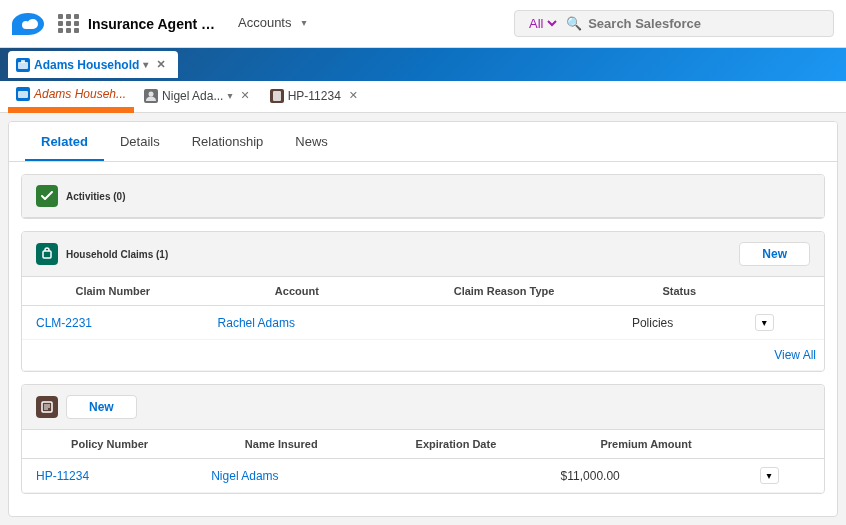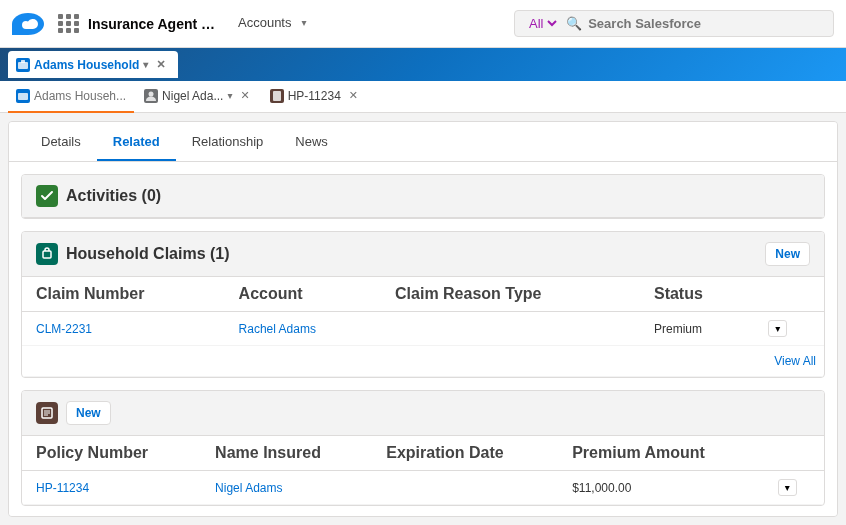--- a/index.html
+++ b/index.html
@@ -106,21 +106,21 @@
     .sub-tab {
       display: flex; align-items: center; gap: 4px;
       padding: 5px 8px;
       font-size: 12px;
       cursor: pointer;
       color: #444;
       border-bottom: 2px solid transparent;
       height: 32px;
       white-space: nowrap;
     }
-    .sub-tab.active { color: #737373; border-bottom: 2px solid #f97316; }
+    .sub-tab.active { color: #c2410c; border-bottom: 6px solid #f97316; font-style: italic; }
     .sub-tab-icon { width: 14px; height: 14px; flex-shrink: 0; }
 
     
     .main-content {
       background: #f3f3f3;
       padding: 0;
       height: calc(525px - 48px - 33px - 32px);
       overflow-y: auto;
     }
 
@@ -173,42 +173,42 @@
       width: 22px; height: 22px;
       border-radius: 4px;
       display: flex; align-items: center; justify-content: center;
       margin-right: 8px;
       flex-shrink: 0;
     }
     .section-icon.green { background: #2e7d32; }
     .section-icon.teal { background: #006d5b; }
     .section-icon.brown { background: #5d4037; }
     .section-title {
-      font-size: 16px; font-weight: 700; color: #333; flex: 1;
+      font-size: 10px; font-weight: 700; color: #333; flex: 1;
     }
     .new-btn {
-      padding: 4px 9px;
+      padding: 4px 22px;
       border: 1px solid #dddbda;
       border-radius: 4px;
       background: #fff;
       font-size: 12px;
       font-weight: 600;
       color: #0070d2;
       cursor: pointer;
     }
 
     
     .section-table {
       width: 100%;
       border-collapse: collapse;
     }
     .section-table th {
-      text-align: left;
+      text-align: center;
       padding: 8px 14px;
-      font-size: 16px;
+      font-size: 11px;
       font-weight: 700;
       color: #444;
       border-bottom: 1px solid #dddbda;
       background: #fff;
     }
     .section-table td {
       padding: 8px 14px;
       font-size: 12px;
       color: #333;
       border-bottom: 1px solid #f3f3f3;
@@ -311,22 +311,22 @@
     </svg>
     <span>HP-11234</span>
     <span class="tab-close" style="color:#747474">✕</span>
   </div>
 </div>
 
 <div class="main-content">
   <div class="content-area">
 
     <div class="content-tabs">
+      <div class="content-tab active">Related</div>
       <div class="content-tab">Details</div>
-      <div class="content-tab active">Related</div>
       <div class="content-tab">Relationship</div>
       <div class="content-tab">News</div>
     </div>
 
     <div class="section">
       <div class="section-header">
         <div class="section-icon green">
           <svg width="14" height="14" viewBox="0 0 14 14" fill="none">
             <path d="M2 7l3 3 7-7" stroke="#fff" stroke-width="2" stroke-linecap="round" stroke-linejoin="round"></path>
           </svg>
@@ -354,21 +354,21 @@
             <th>Claim Reason Type</th>
             <th>Status</th>
             <th></th>
           </tr>
         </thead>
         <tbody>
           <tr>
             <td><a class="link-cell">CLM-2231</a></td>
             <td><a class="link-cell">Rachel Adams</a></td>
             <td></td>
-            <td>Premium</td>
+            <td>Policies</td>
             <td><button class="dropdown-arrow">▾</button></td>
           </tr>
           <tr class="view-all-row">
             <td colspan="5"><a class="view-all-link">View All</a></td>
           </tr>
         </tbody>
       </table>
     </div>
 
     <div class="section">

